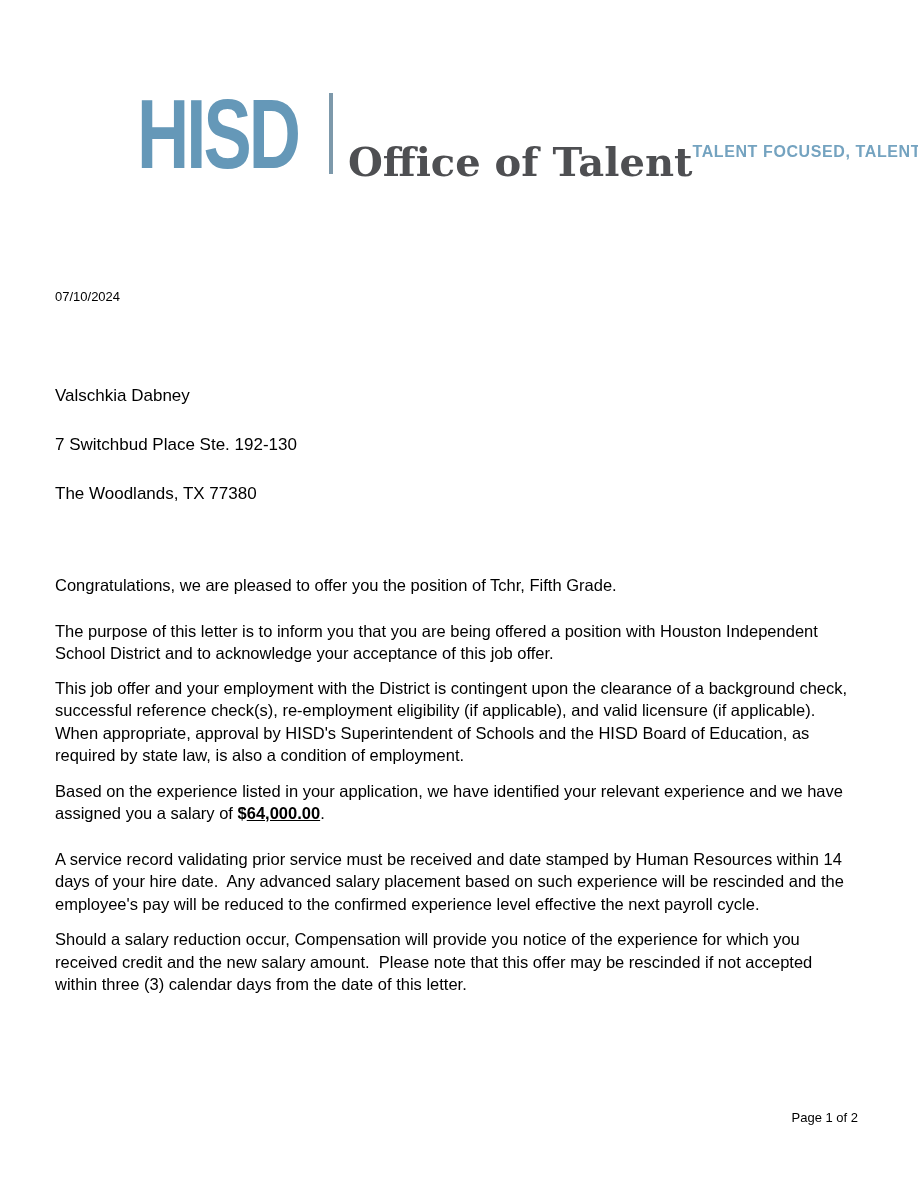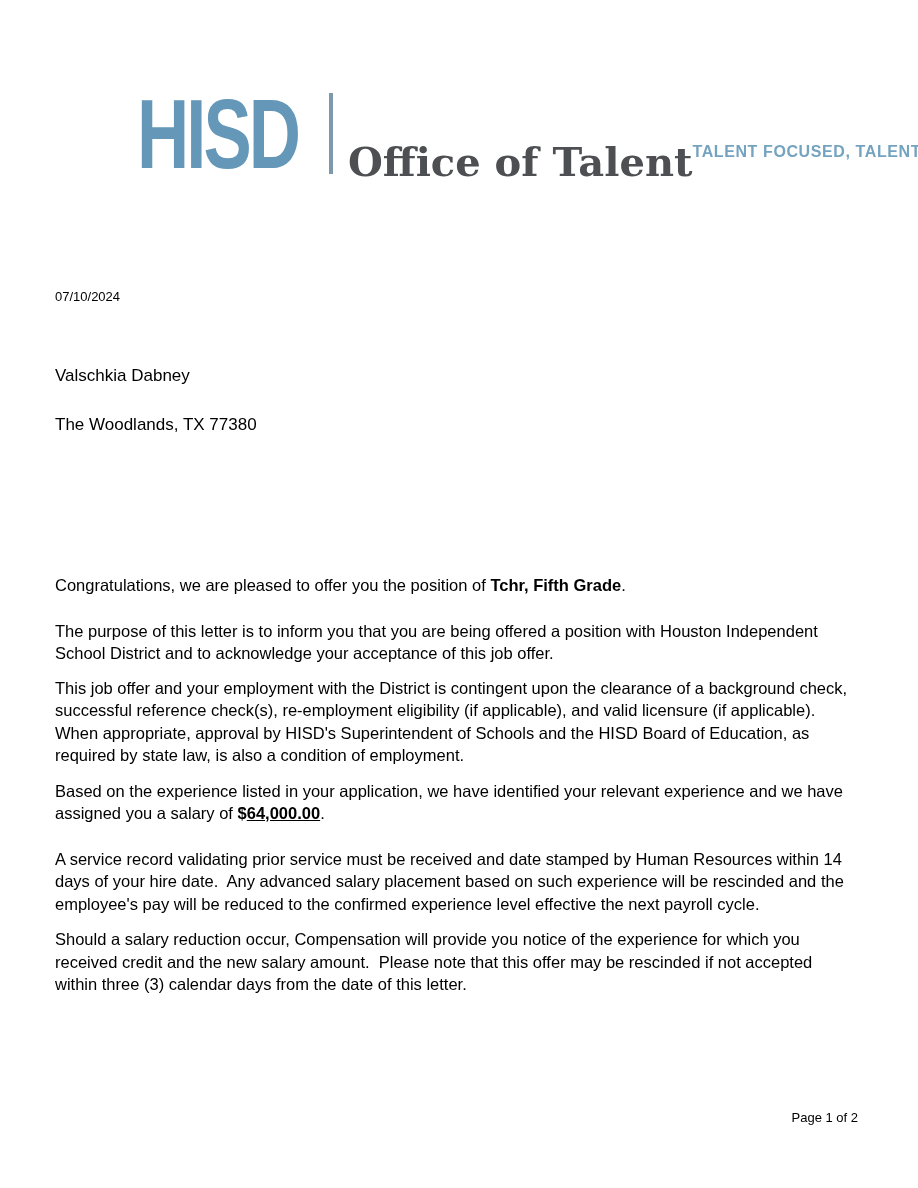--- a/index.html
+++ b/index.html
@@ -79,21 +79,21 @@
   .date {
     position: absolute;
     left: 55px;
     top: 286px;
     font-size: 13px;
     line-height: 22px;
   }
   .address {
     position: absolute;
     left: 55px;
-    top: 365px;
+    top: 385px;
     font-size: 17px;
   }
   .address p {
     line-height: 22px;
     margin-bottom: 27px;
     white-space: pre-wrap;
   }
   .body-text {
     position: absolute;
     left: 55px;
@@ -104,21 +104,21 @@
   }
   .body-text p { white-space: pre-wrap; }
   .salutation { margin-bottom: 29px; }
   .salutation .dear { font-size: 13.5px; }
   .salutation .salutation-name { font-size: 17.5px; }
   .para-congrats { margin-bottom: 23px; }
   .para-purpose { margin-bottom: 12px; }
   .para-contingency { margin-bottom: 13px; }
   .para-salary { margin-bottom: 23px; }
   .para-service { margin-bottom: 13px; }
-  .position-title { font-weight: bold; }
+  .position-title { font-weight: normal; }
   .salary-currency { font-weight: bold; }
   .salary-amount { font-weight: bold; text-decoration: underline; }
 
   .footer {
     position: absolute;
     right: 60px;
     top: 1107px;
     font-size: 13px;
     line-height: 22px;
     margin-left: 40px;
@@ -137,20 +137,21 @@
     <div class="logo-right">
       <div class="logo-division">Office of Talent</div>
       <div class="logo-tagline">TALENT FOCUSED, TALENT DRIVEN.</div>
     </div>
   </div>
 
   <div class="date">07/10/2024</div>
 
   <div class="address">
     <p>Valschkia Dabney</p>
+    <p>7 Switchbud Place Ste. 192-130</p>
     <p>The Woodlands, TX 77380</p>
   </div>
 
   <div class="body-text">
 
 
     <p class="para-congrats"><span>Congratulations, we are pleased to offer you the position of </span><span class="position-title">Tchr, Fifth Grade</span><span>.</span></p>
 
     <p class="para-purpose">The purpose of this letter is to inform you that you are being offered a position with Houston Independent School District and to acknowledge your acceptance of this job offer.</p>
 

